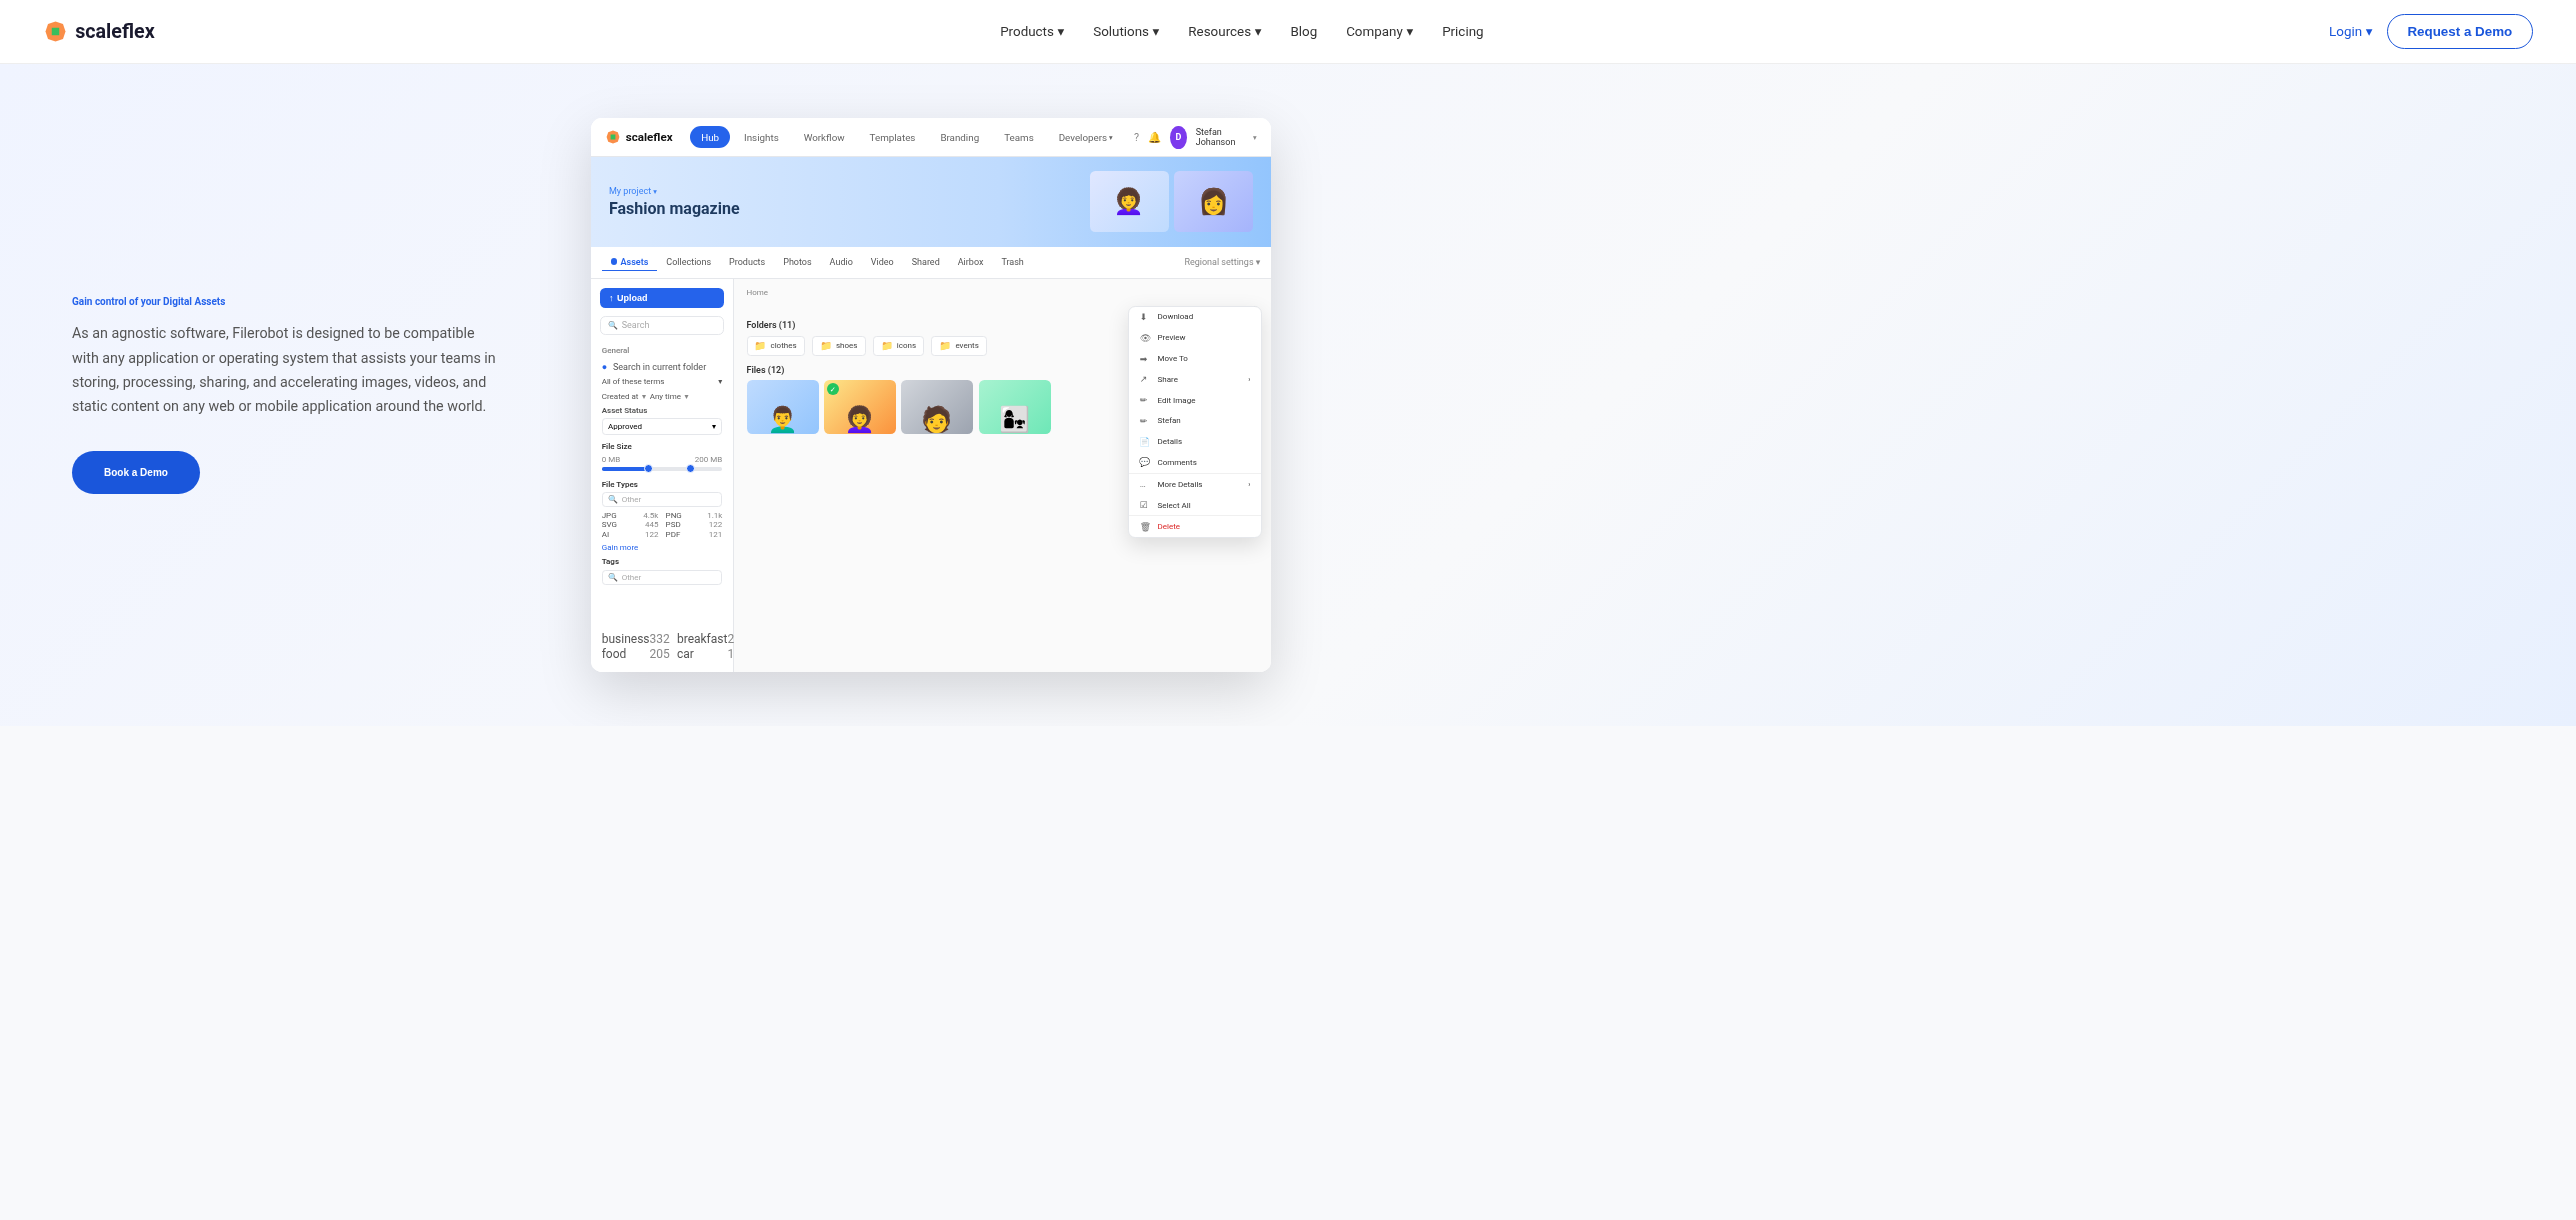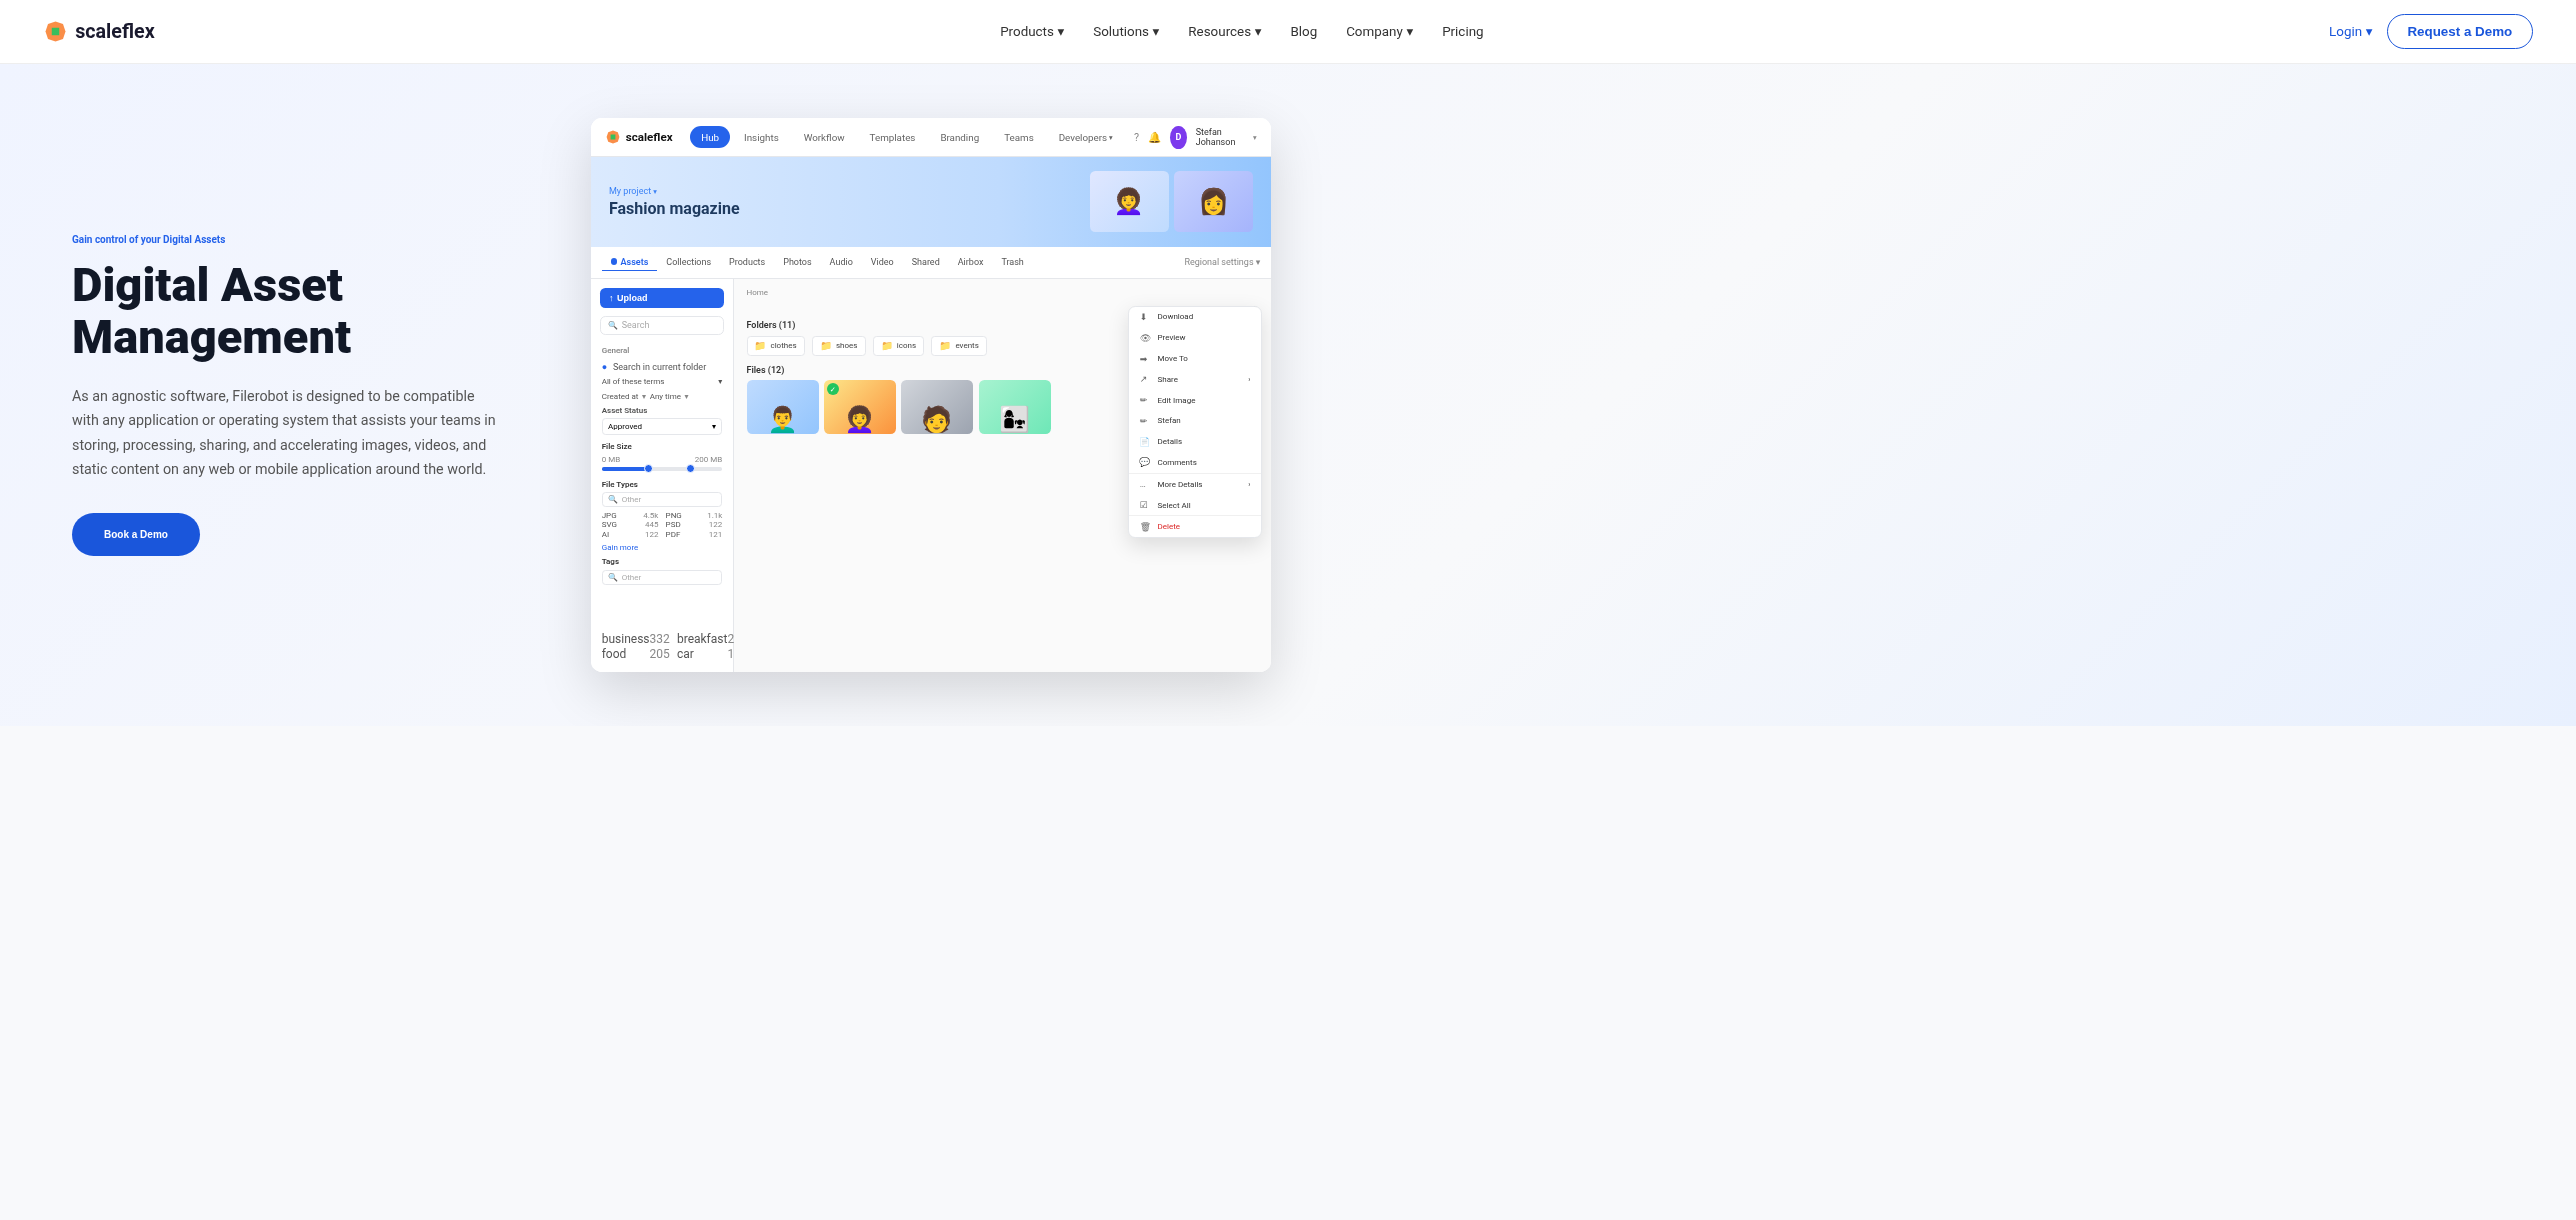--- a/index.html
+++ b/index.html
@@ -244,21 +244,20 @@
       <span>Login</span>
       <span>▾</span>
     </span>
     <button class="btn-demo">Request a Demo</button>
   </div>
 </nav>
 
 <section class="hero">
   <div class="hero-left">
     <div class="hero-tagline">Gain control of your Digital Assets</div>
-    <h1 class="hero-title">Digital Asset Management</h1>
     <p class="hero-desc">As an agnostic software, Filerobot is designed to be compatible with any application or operating system that assists your teams in storing, processing, sharing, and accelerating images, videos, and static content on any web or mobile application around the world.</p>
     <button class="btn-book-demo">Book a Demo</button>
   </div>
 
   <div class="hero-right">
     <div class="app-mockup">
 
       <div class="app-nav">
         <div class="app-logo">
           <svg class="scaleflex-logo-svg-sm" viewBox="0 0 40 40" fill="none" xmlns="http://www.w3.org/2000/svg">

